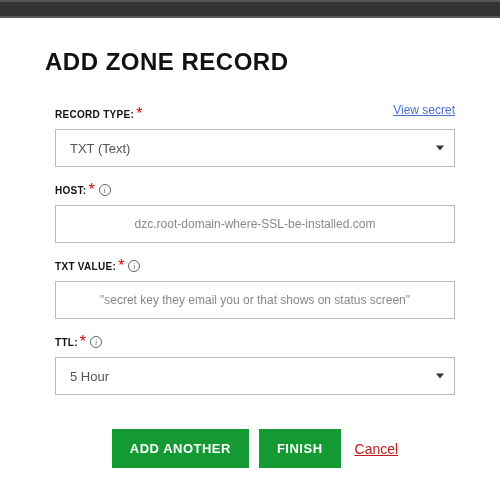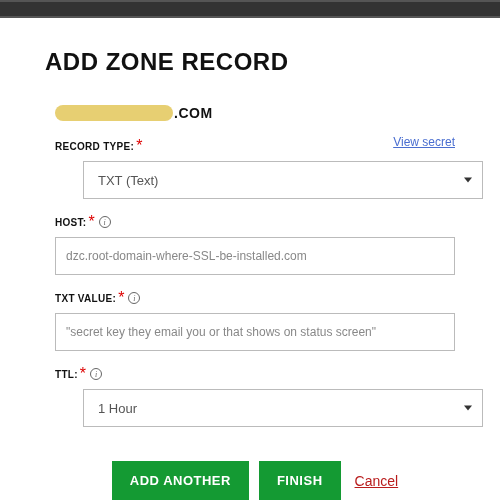--- a/index.html
+++ b/index.html
@@ -89,21 +89,20 @@
     width: 100%;
     border: 1px solid #bbb;
     height: 38px;
     position: relative;
     background: #fff;
     display: flex;
     align-items: center;
   }
   .select-wrap {
     padding: 0 14px;
-    margin-left: 28px;
   }
   .select-val {
     font-size: 13px;
     color: #555;
   }
   .caret {
     position: absolute;
     right: 10px;
     top: 50%;
     transform: translateY(-50%);
@@ -114,20 +113,21 @@
   }
   .text-wrap input {
     border: none;
     width: 100%;
     height: 100%;
     padding: 0 10px;
     font-size: 12px;
     color: #888;
     outline: none;
     background: transparent;
+    text-align: center;
   }
   .actions {
     display: flex;
     align-items: center;
     justify-content: center;
     gap: 10px;
     margin-top: 34px;
   }
   .btn {
     background: #149a33;
@@ -149,24 +149,20 @@
   }
 </style>
 </head>
 <body>
 
 <div class="topbar"></div>
 
 <div class="container">
   <h1>ADD ZONE RECORD</h1>
 
-  <div class="domain-row">
-    <span class="domain-blur"></span>
-    <span class="domain-suffix">.COM</span>
-  </div>
 
   <div class="form">
 
     <div class="field">
       <div class="label-row">
         <span class="label">RECORD TYPE:</span>
         <span class="req">*</span>
       </div>
       <a class="view-link">View secret</a>
       <div class="select-wrap">
@@ -197,21 +193,21 @@
       </div>
     </div>
 
     <div class="field">
       <div class="label-row">
         <span class="label">TTL:</span>
         <span class="req">*</span>
         <span class="info-icon">i</span>
       </div>
       <div class="select-wrap">
-        <span class="select-val">1 Hour</span>
+        <span class="select-val">5 Hour</span>
         <span class="caret"></span>
       </div>
     </div>
 
     <div class="actions">
       <button class="btn">ADD ANOTHER</button>
       <button class="btn">FINISH</button>
       <a class="cancel">Cancel</a>
     </div>
 

